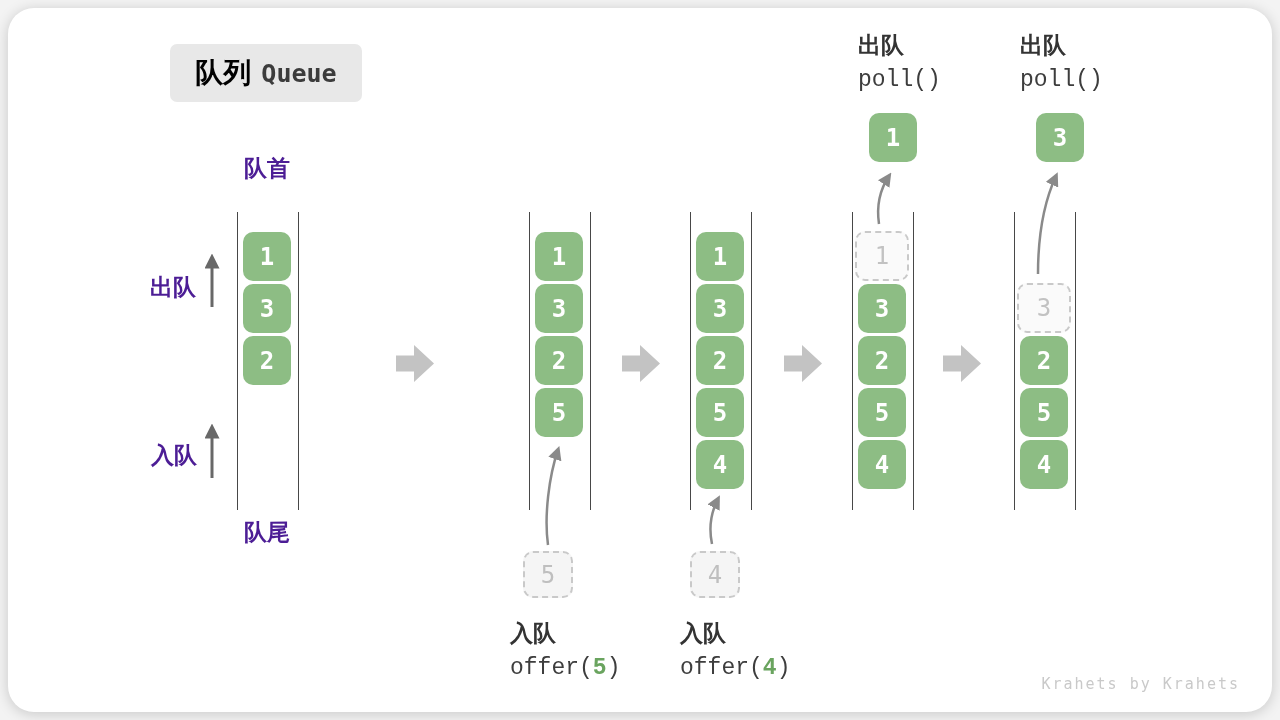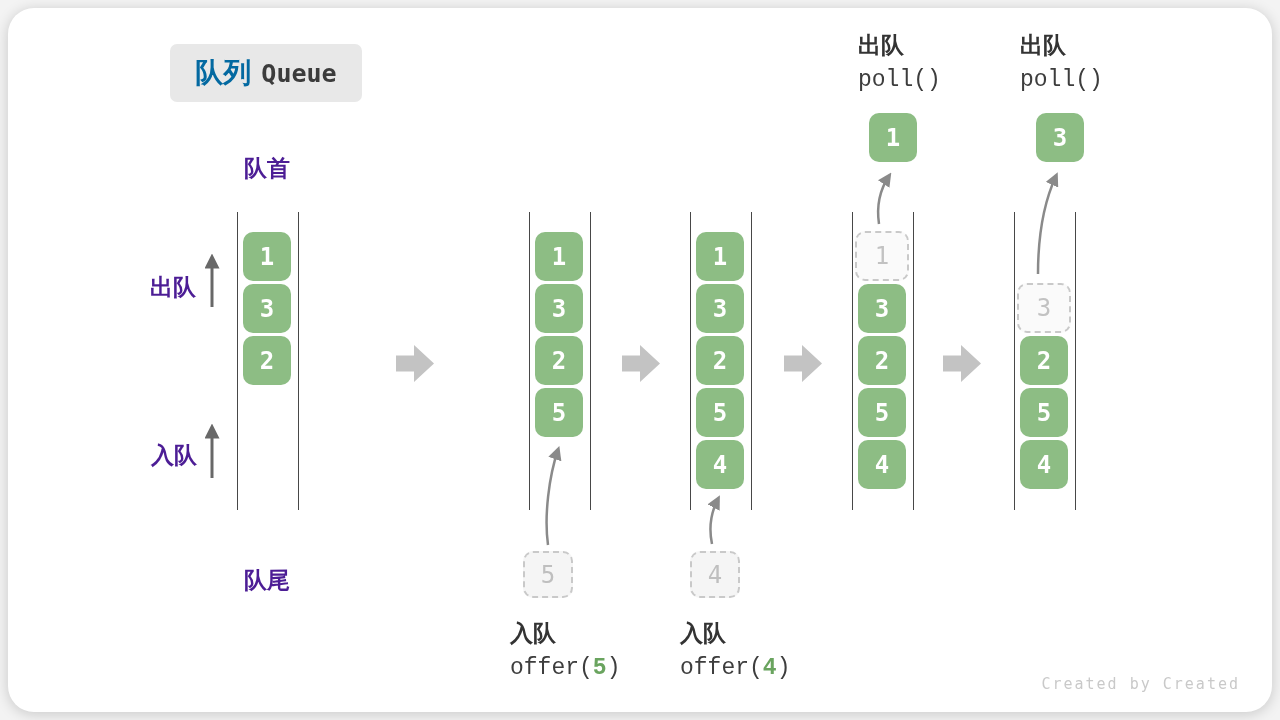--- a/index.html
+++ b/index.html
@@ -3,21 +3,21 @@
 <meta charset="utf-8">
 <style>
   * { margin:0; padding:0; box-sizing:border-box; }
   html,body { width:1280px; height:720px; background:#f3f3f3; font-family:"Liberation Sans", sans-serif; }
   .stage { position:relative; width:1280px; height:720px; }
   .card { position:absolute; left:8px; top:8px; width:1264px; height:704px;
           background:#ffffff; border-radius:26px; box-shadow:0 2px 14px rgba(0,0,0,0.18); }
 
   .title-box { position:absolute; left:170px; top:44px; width:192px; height:58px;
                background:#e8e8e8; border-radius:7px; display:flex; align-items:center; justify-content:center; gap:10px; }
-  .title-zh { font-size:28px; font-weight:700; color:#0369a1; }
+  .title-zh { font-size:28px; font-weight:700; color:#000000; }
   .title-en { font-family:"DejaVu Sans Mono", monospace; font-size:25px; font-weight:700; color:#3c3c3c; }
 
   .zh-label { position:absolute; font-size:23px; font-weight:700; color:#4c1d95; white-space:nowrap; }
   .centered { transform:translateX(-50%); }
 
   .wall { position:absolute; top:212px; width:1.5px; height:298px; background:#474747; }
 
   .cell { position:absolute; width:48px; height:49px; border-radius:10px; background:#8dbd84;
           color:#ffffff; font-family:"DejaVu Sans Mono", monospace; font-size:24px; font-weight:700;
           display:flex; align-items:center; justify-content:center; z-index:2; }
@@ -42,21 +42,21 @@
 
 <div class="stage">
   <div class="card"></div>
 
   <div class="title-box">
     <span class="title-zh">队列</span>
     <span class="title-en">Queue</span>
   </div>
 
   <div class="zh-label centered" style="left:267px; top:153px;">队首</div>
-  <div class="zh-label centered" style="left:267px; top:565px;">队尾</div>
+  <div class="zh-label centered" style="left:267px; top:517px;">队尾</div>
   <div class="zh-label" style="left:150px; top:272px;">出队</div>
   <div class="zh-label" style="left:151px; top:440px;">入队</div>
 
   <div class="wall" style="left:236.5px;"></div>
   <div class="wall" style="left:297.5px;"></div>
   <div class="wall" style="left:528.5px;"></div>
   <div class="wall" style="left:589.5px;"></div>
   <div class="wall" style="left:689.5px;"></div>
   <div class="wall" style="left:750.5px;"></div>
   <div class="wall" style="left:851.5px;"></div>
@@ -105,21 +105,21 @@
 
   <div class="op-block" style="left:510px; top:616px;">
     <div class="op-zh">入队</div>
     <div class="op-code"><span>offer(</span><span class="op-arg">5</span><span>)</span></div>
   </div>
   <div class="op-block" style="left:680px; top:616px;">
     <div class="op-zh">入队</div>
     <div class="op-code"><span>offer(</span><span class="op-arg">4</span><span>)</span></div>
   </div>
 
-  <div class="watermark">Created by Created</div>
+  <div class="watermark">Krahets by Krahets</div>
 
   <svg class="overlay" width="1280" height="720" viewBox="0 0 1280 720">
     <defs>
       <marker id="ah-dark" viewBox="0 0 10 10" refX="7" refY="5" markerWidth="5" markerHeight="5" orient="auto">
         <path d="M0,0 L10,5 L0,10 z" fill="#686868"></path>
       </marker>
       <marker id="ah-mid" viewBox="0 0 10 10" refX="7" refY="5" markerWidth="5.5" markerHeight="5.5" orient="auto">
         <path d="M0,0 L10,5 L0,10 z" fill="#8a8a8a"></path>
       </marker>
     </defs>

